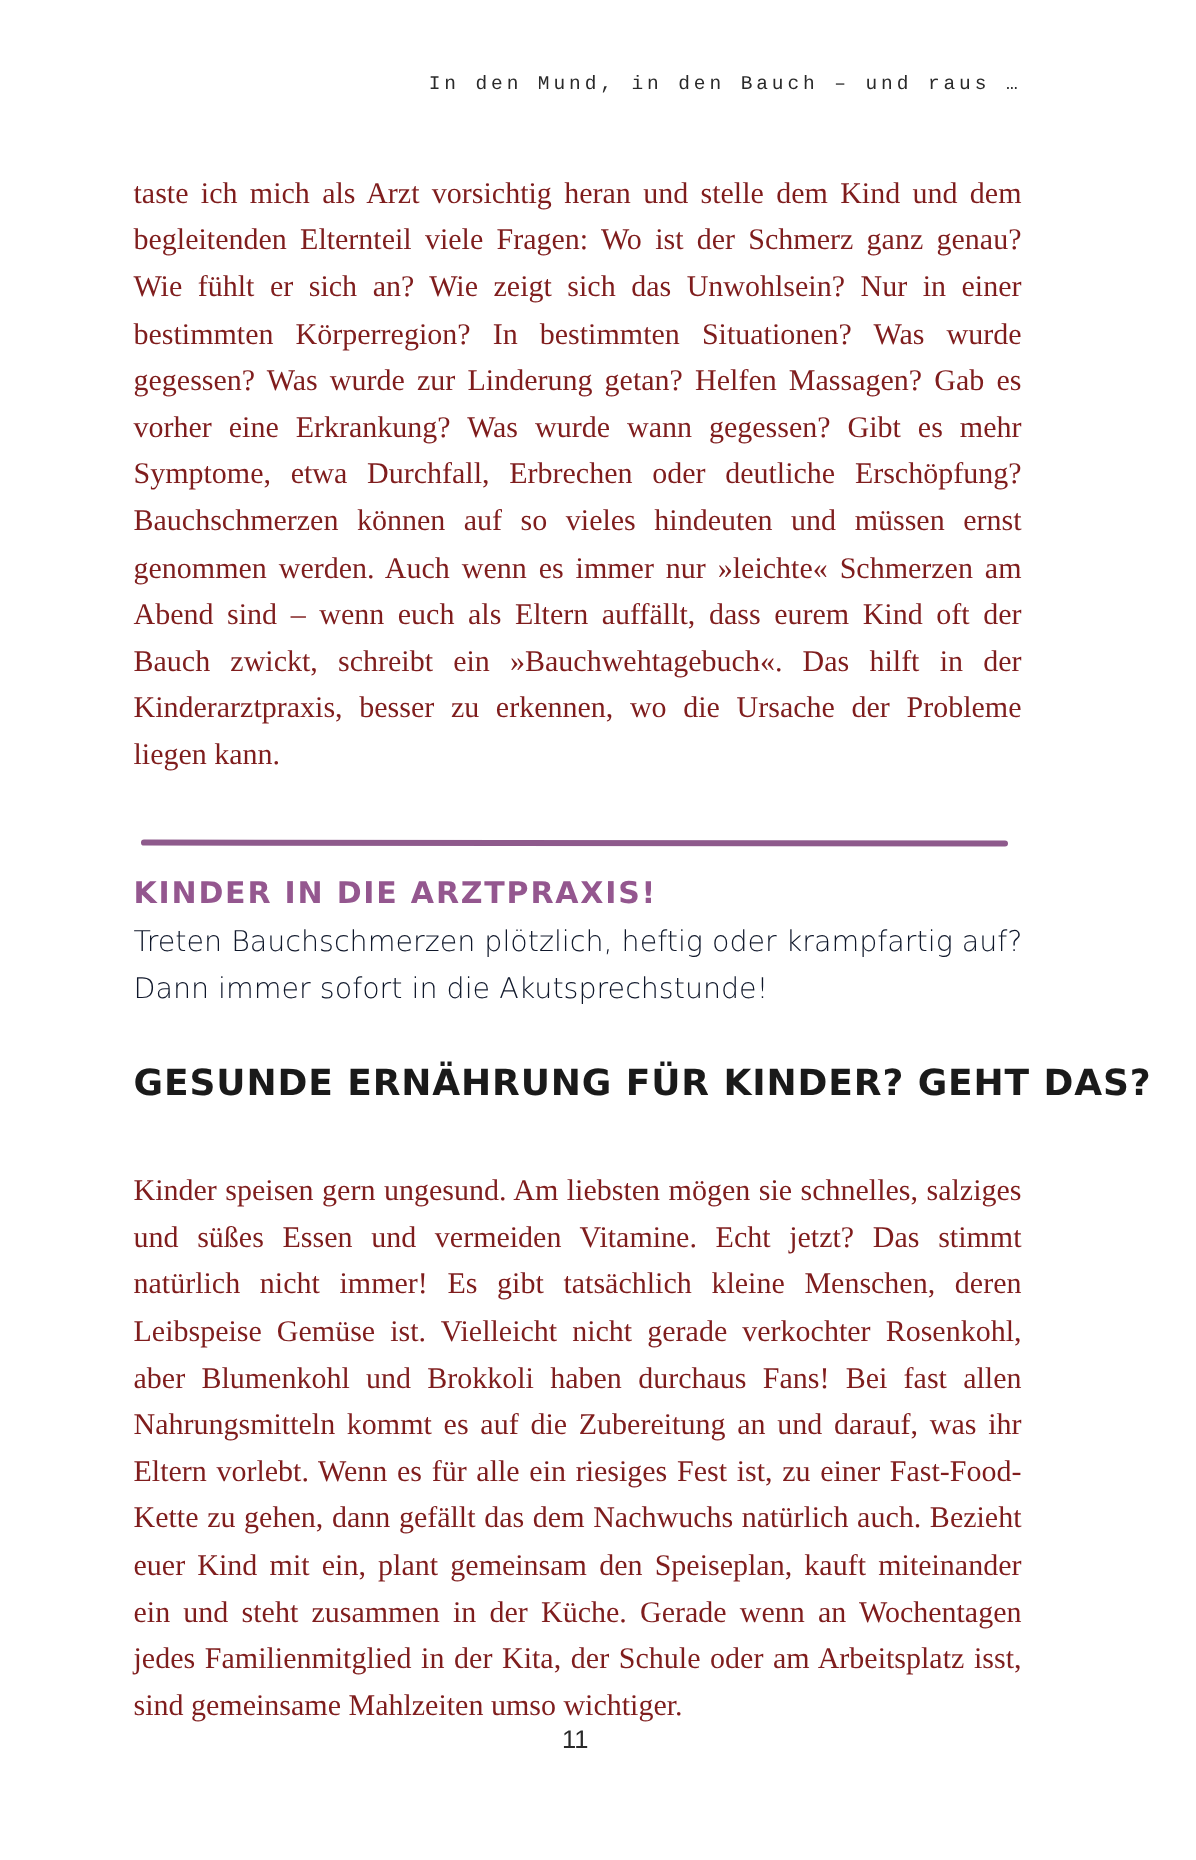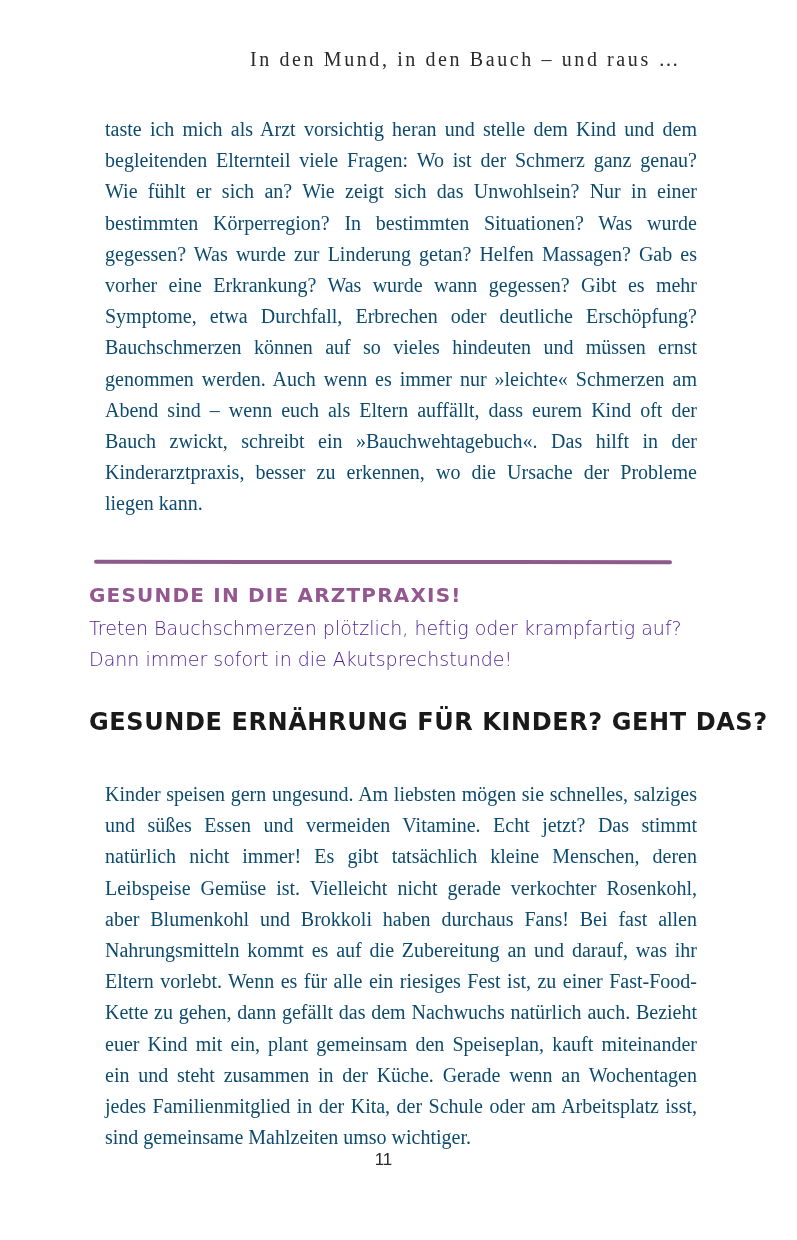--- a/index.html
+++ b/index.html
@@ -10,37 +10,36 @@
     body {
       width: 797px;
       height: 1240px;
       position: relative;
       overflow: hidden;
     }
     .running-head {
       position: absolute;
       top: 48px;
       right: 116px;
-      font-family: Liberation Serif, serif;
-      font-size: 20px;
+      font-family: Liberation Mono, monospace;
+      font-size: 13px;
       letter-spacing: 2.6px;
       color: #2a2a2a;
       font-weight: 300;
     }
     .text-block {
       position: absolute;
       left: 89px;
       width: 592px;
       font-family: "Liberation Serif", serif;
       font-size: 20px;
       line-height: 31.2px;
-      color: #0c4a6e;
+      color: #7f1d1d;
       text-align: justify;
       text-align-last: left;
-      margin-left: 16px;
     }
     .text-block p {
       margin: 0;
     }
     .para-1 {
       top: 114px;
     }
     .divider {
       position: absolute;
       left: 94px;
@@ -62,21 +61,21 @@
       color: #94578f;
     }
     .callout-body {
       position: absolute;
       left: 89px;
       top: 613px;
       width: 600px;
       font-family: "DejaVu Sans", sans-serif;
       font-size: 19px;
       line-height: 31px;
-      color: #4c1d95;
+      color: #0f172a;
       font-weight: 300;
     }
     .section-heading {
       position: absolute;
       left: 89px;
       top: 708px;
       font-family: "DejaVu Sans", sans-serif;
       font-weight: bold;
       font-size: 24px;
       letter-spacing: 0.6px;
@@ -100,21 +99,21 @@
 <body>
 
 <div class="running-head">In den Mund, in den Bauch – und raus …</div>
 
 <div class="text-block para-1">
   <p lang="de" style="hyphens: auto;">taste ich mich als Arzt vorsichtig heran und stelle dem Kind und dem begleitenden Elternteil viele Fragen: Wo ist der Schmerz ganz genau? Wie fühlt er sich an? Wie zeigt sich das Unwohlsein? Nur in einer bestimmten Körperregion? In bestimmten Situationen? Was wurde gegessen? Was wurde zur Linderung getan? Helfen Massagen? Gab es vorher eine Erkrankung? Was wurde wann gegessen? Gibt es mehr Symptome, etwa Durchfall, Erbrechen oder deutliche Erschöpfung? Bauchschmerzen können auf so vieles hindeuten und müssen ernst genommen werden. Auch wenn es immer nur »leichte« Schmerzen am Abend sind – wenn euch als Eltern auffällt, dass eurem Kind oft der Bauch zwickt, schreibt ein »Bauchwehtagebuch«. Das hilft in der Kinderarztpraxis, besser zu erkennen, wo die Ursache der Probleme liegen kann.</p>
 </div>
 
 <div class="divider"></div>
 
-<div class="callout-title">GESUNDE IN DIE ARZTPRAXIS!</div>
+<div class="callout-title">KINDER IN DIE ARZTPRAXIS!</div>
 <div class="callout-body">Treten Bauchschmerzen plötzlich, heftig oder krampfartig auf? Dann immer sofort in die Akutsprechstunde!</div>
 
 <div class="section-heading">GESUNDE ERNÄHRUNG FÜR KINDER? GEHT DAS?</div>
 
 <div class="text-block para-2">
   <p lang="de" style="hyphens: auto;">Kinder speisen gern ungesund. Am liebsten mögen sie schnelles, salziges und süßes Essen und vermeiden Vitamine. Echt jetzt? Das stimmt natürlich nicht immer! Es gibt tatsächlich kleine Menschen, deren Leibspeise Gemüse ist. Vielleicht nicht gerade verkochter Rosenkohl, aber Blumenkohl und Brokkoli haben durchaus Fans! Bei fast allen Nahrungsmitteln kommt es auf die Zubereitung an und darauf, was ihr Eltern vorlebt. Wenn es für alle ein riesiges Fest ist, zu einer Fast-Food-Kette zu gehen, dann gefällt das dem Nachwuchs natürlich auch. Bezieht euer Kind mit ein, plant gemeinsam den Speiseplan, kauft miteinander ein und steht zusammen in der Küche. Gerade wenn an Wochentagen jedes Familienmitglied in der Kita, der Schule oder am Arbeitsplatz isst, sind gemeinsame Mahlzeiten umso wichtiger.</p>
 </div>
 
 <div class="page-number">11</div>
 

